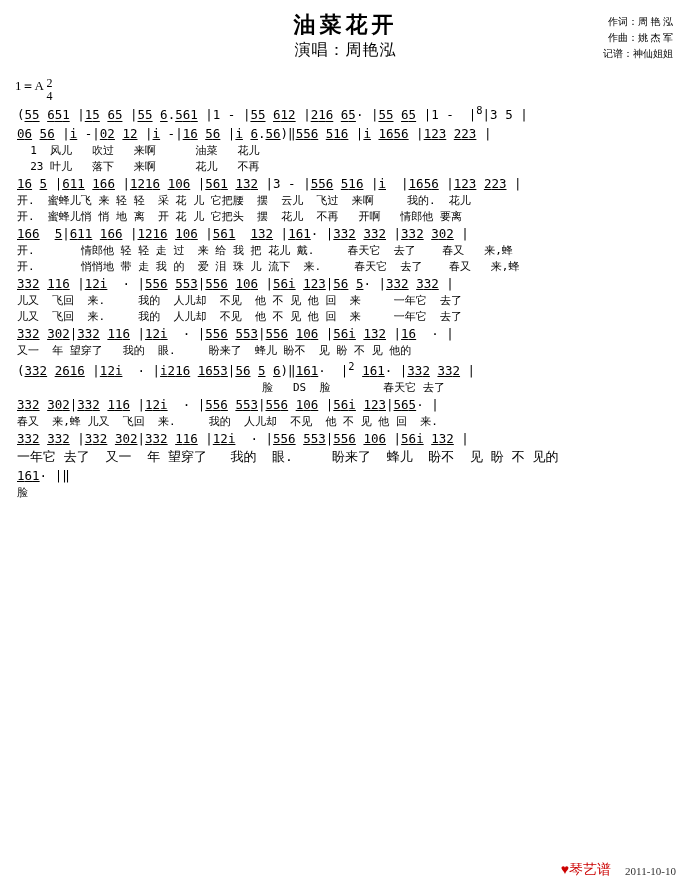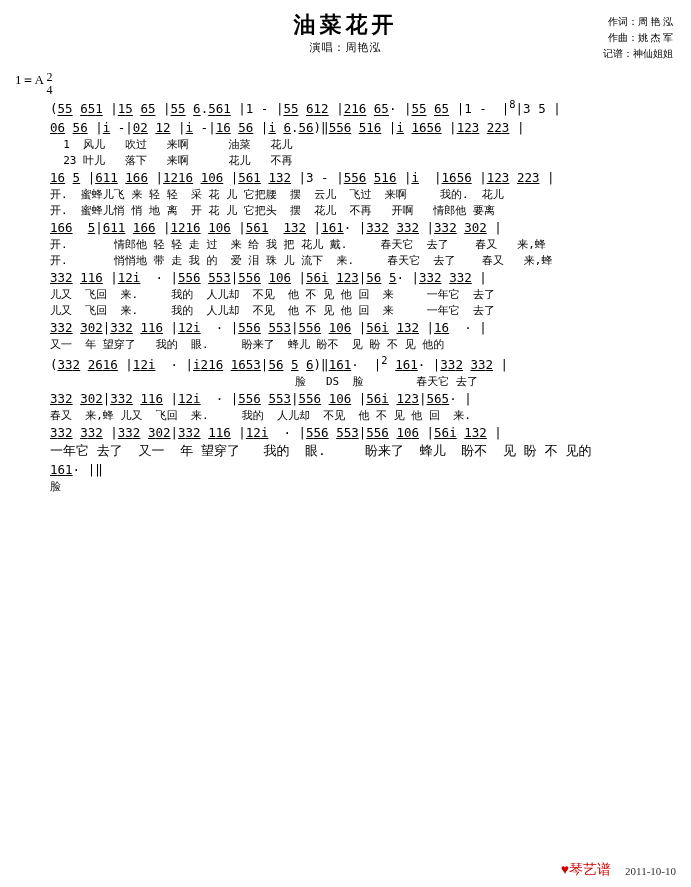--- a/index.html
+++ b/index.html
@@ -16,42 +16,41 @@
     .title-area {
       text-align: center;
       margin-bottom: 0;
     }
     .song-title {
       font-size: 22px;
       font-weight: bold;
       letter-spacing: 4px;
     }
     .performer {
-      font-size: 11px;
+      font-size: 16px;
       letter-spacing: 1px;
       font-family: Liberation Serif, serif;
     }
     .credits {
       position: absolute;
       top: 14px;
       right: 18px;
       text-align: right;
       font-size: 10px;
       line-height: 1.6;
     }
     .footer {
       position: absolute;
       bottom: 10px;
       right: 15px;
       font-size: 11px;
       color: #333;
     }
     .main-score {
       padding: 0 2px;
-      margin-left: 33px;
     }
     pre {
       font-family: 'SimSun', monospace;
       font-size: 12.5px;
       white-space: pre;
       line-height: 1.45;
     }
   </style>
 </head>
 <body>

